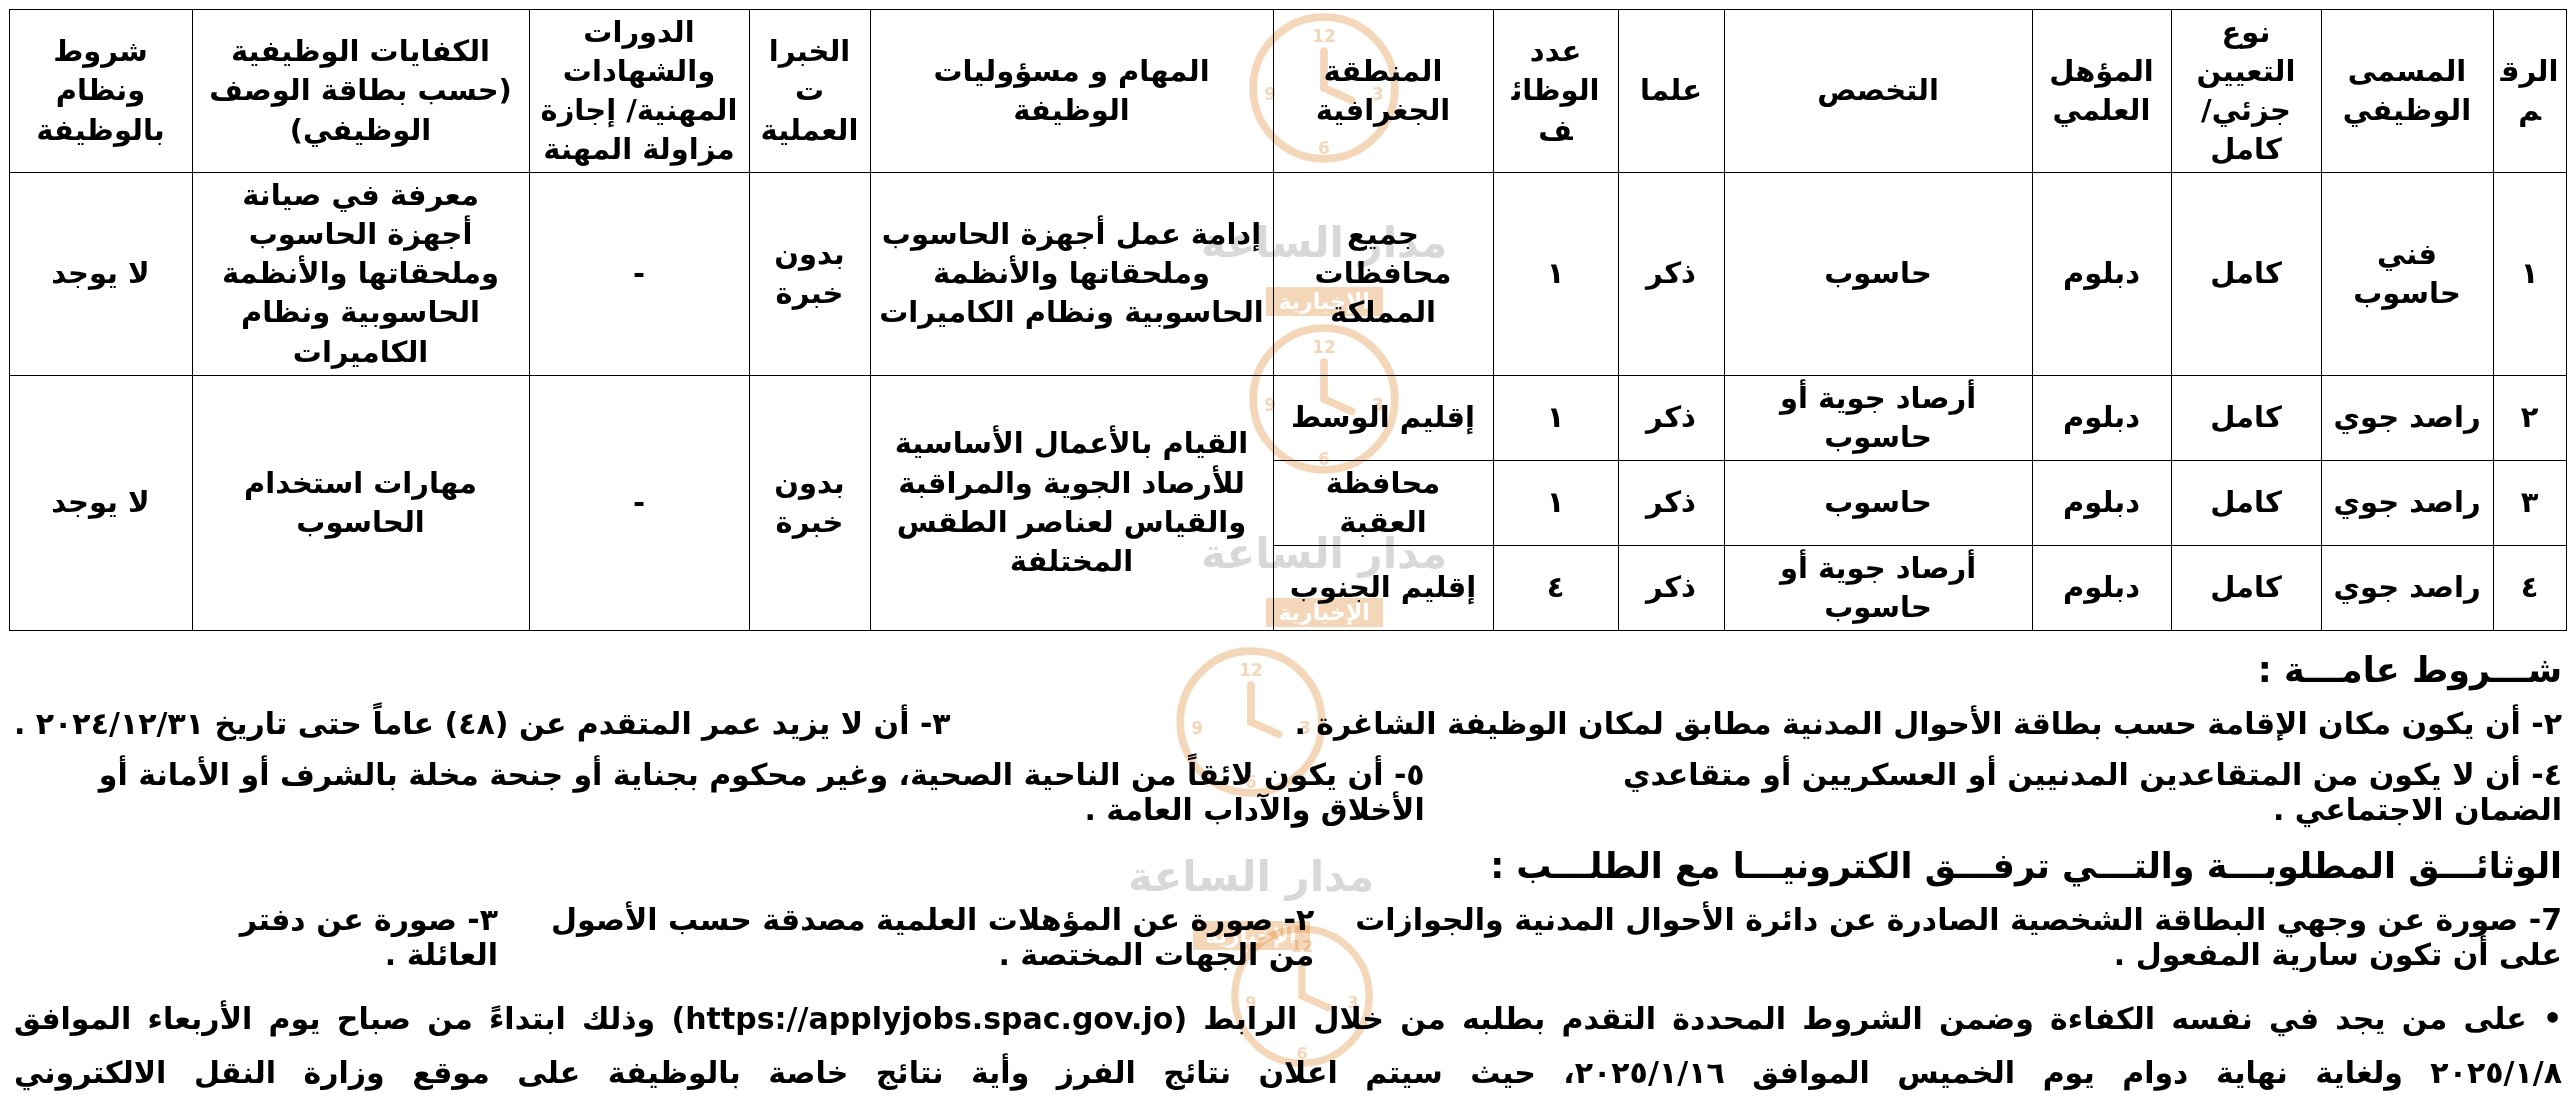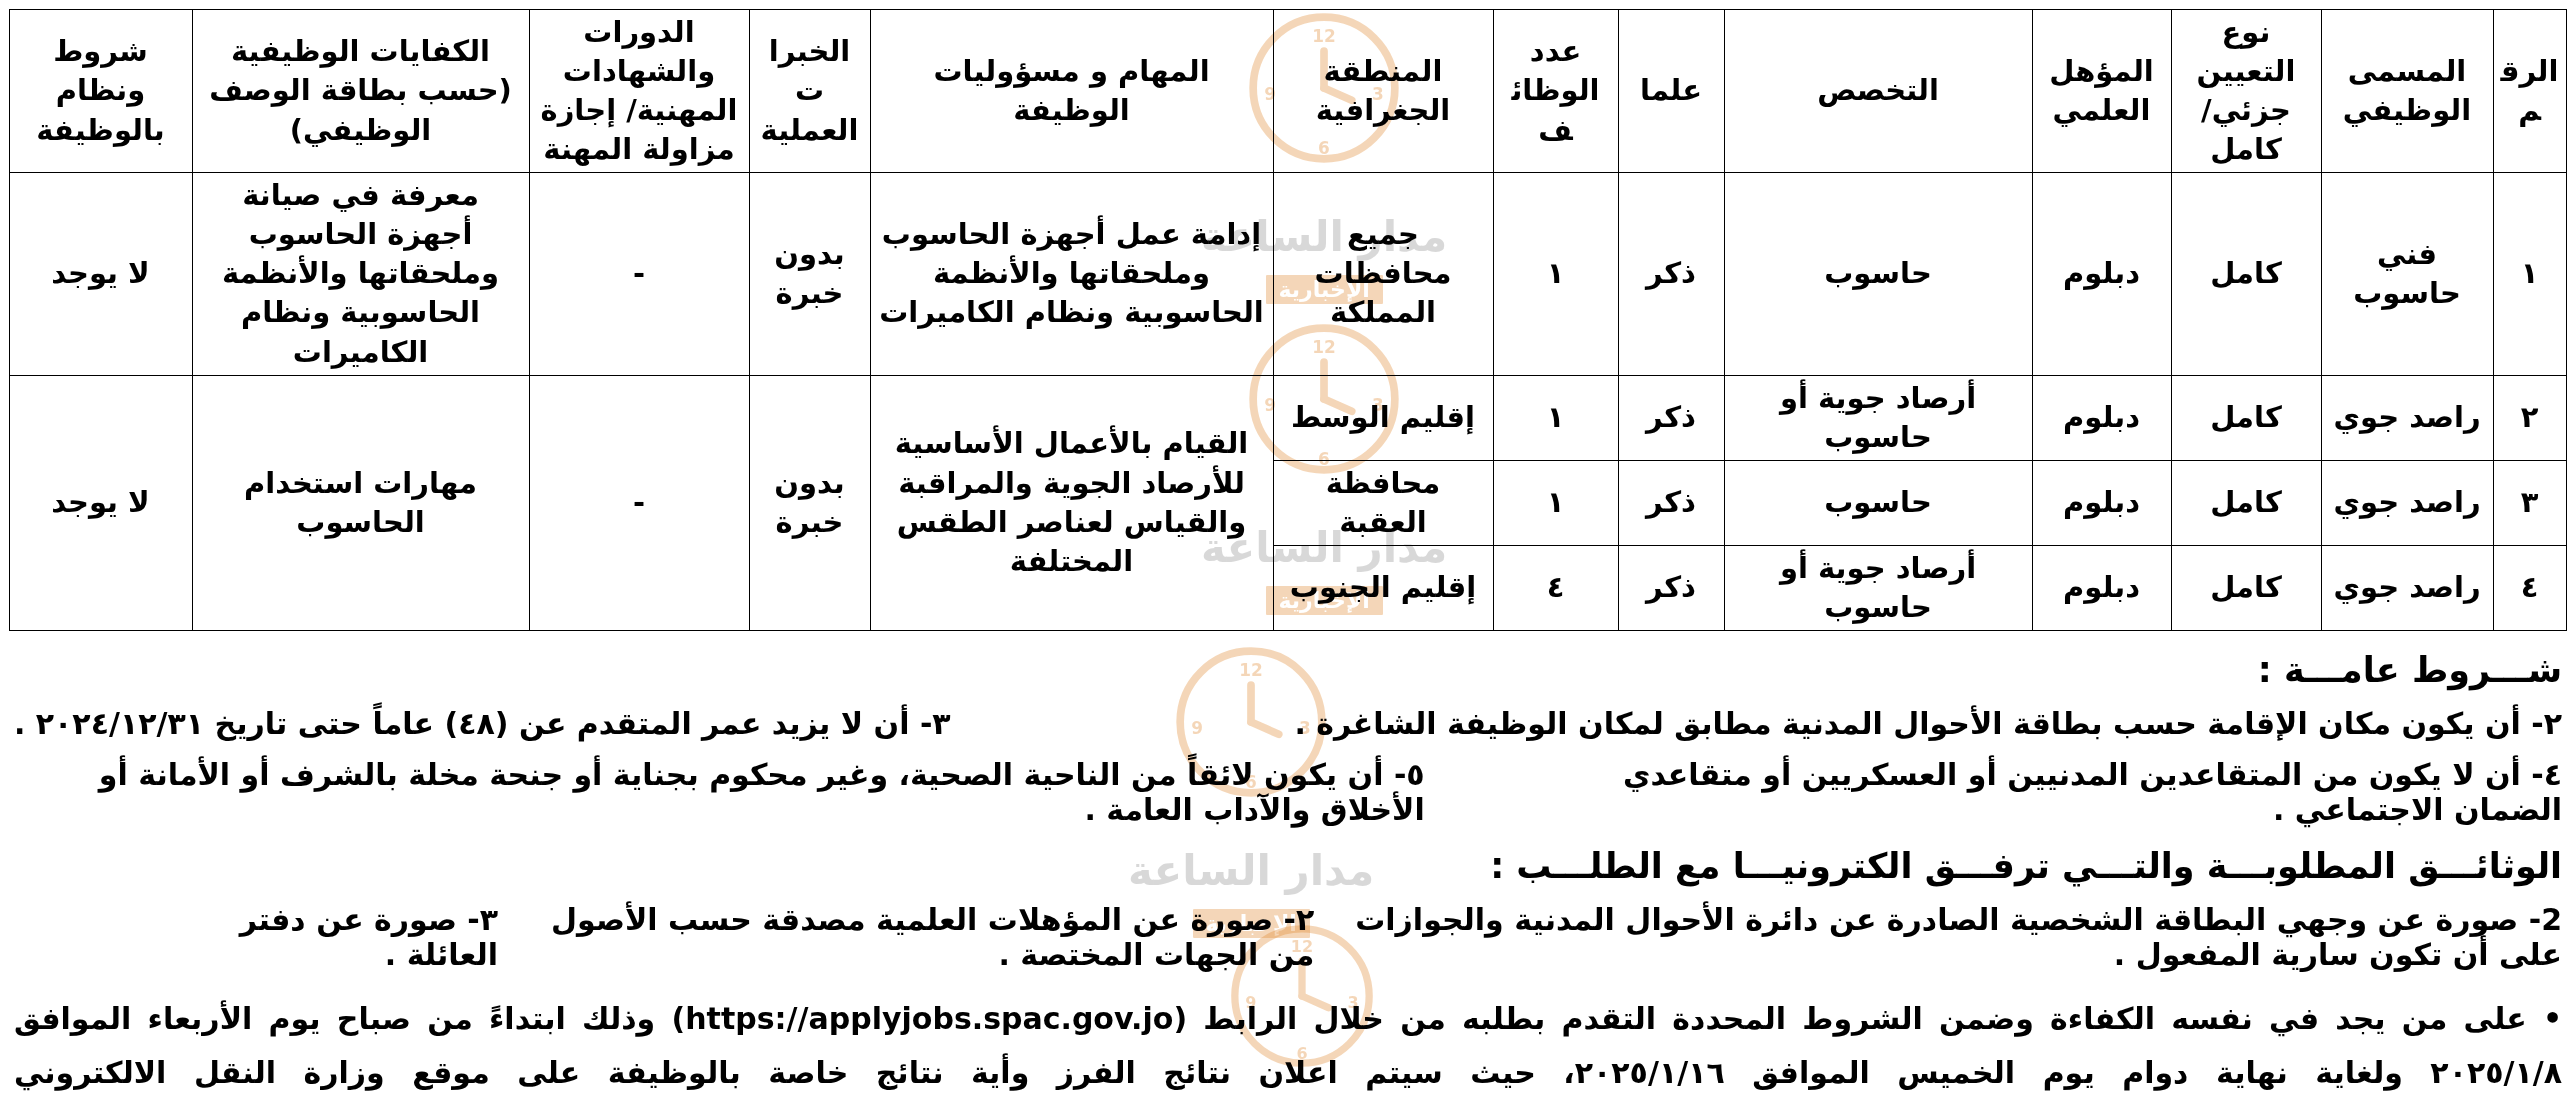--- a/index.html
+++ b/index.html
@@ -18,21 +18,21 @@
     position: absolute;
     inset: 0;
     z-index: 0;
     pointer-events: none;
   }
   .watermark {
     position: absolute;
     display: flex;
     flex-direction: column;
     align-items: center;
-    gap: 14px;
+    gap: 20px;
     opacity: 0.33;
   }
   .wm-clock { color: #e0862a; }
   .wm-brand {
     color: #8c8c8c;
     font-size: 42px;
     letter-spacing: 0.7px;
     white-space: nowrap;
     margin-top: 33px;
   }
@@ -244,21 +244,21 @@
   </div>
 
   <div class="cond-line start">
     <span>٤- أن لا يكون من المتقاعدين المدنيين أو العسكريين أو متقاعدي الضمان الاجتماعي .</span>
     <span>٥- أن يكون لائقاً من الناحية الصحية، وغير محكوم بجناية أو جنحة مخلة بالشرف أو الأمانة أو الأخلاق والآداب العامة .</span>
   </div>
 
   <div class="sec-title">الوثائـــق المطلوبـــة والتـــي ترفـــق الكترونيـــا مع الطلـــب :</div>
 
   <div class="cond-line docs">
-    <span>2- صورة عن وجهي البطاقة الشخصية الصادرة عن دائرة الأحوال المدنية والجوازات على أن تكون سارية المفعول .</span>
+    <span>7- صورة عن وجهي البطاقة الشخصية الصادرة عن دائرة الأحوال المدنية والجوازات على أن تكون سارية المفعول .</span>
     <span>٢- صورة عن المؤهلات العلمية مصدقة حسب الأصول من الجهات المختصة .</span>
     <span>٣- صورة عن دفتر العائلة .</span>
   </div>
 
   <div class="par">• على من يجد في نفسه الكفاءة وضمن الشروط المحددة التقدم بطلبه من خلال الرابط (https://applyjobs.spac.gov.jo) وذلك ابتداءً من صباح يوم الأربعاء الموافق ٢٠٢٥/١/٨ ولغاية نهاية دوام يوم الخميس الموافق ٢٠٢٥/١/١٦، حيث سيتم اعلان نتائج الفرز وأية نتائج خاصة بالوظيفة على موقع وزارة النقل الالكتروني (https://www.mot.gov.jo)، علما بأنه لن يتم النظر بأي طلب غير مستوف للشروط والوثائق الواردة بالإعلان او بعد انتهاء فترة استقبال الطلبات.</div>
 
 </div>
 
 
 </body></html>

